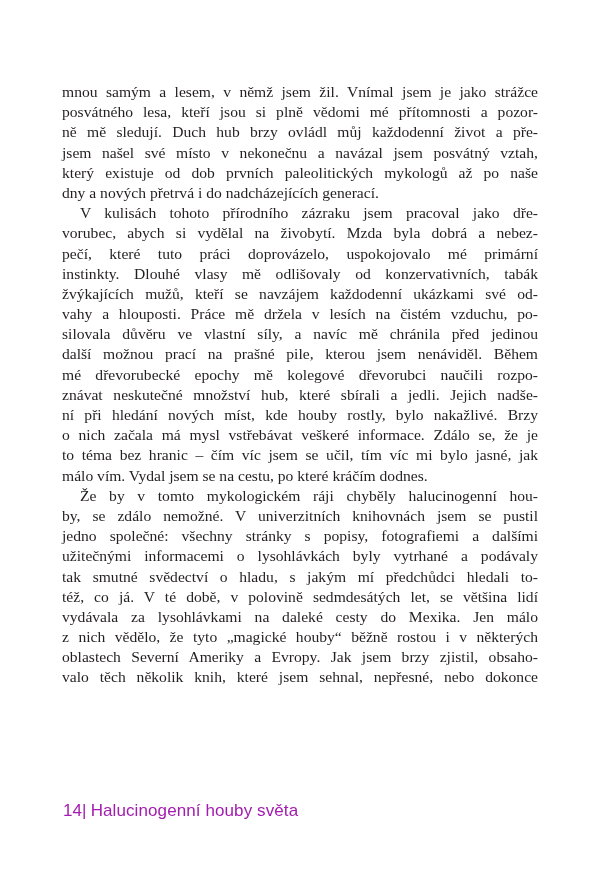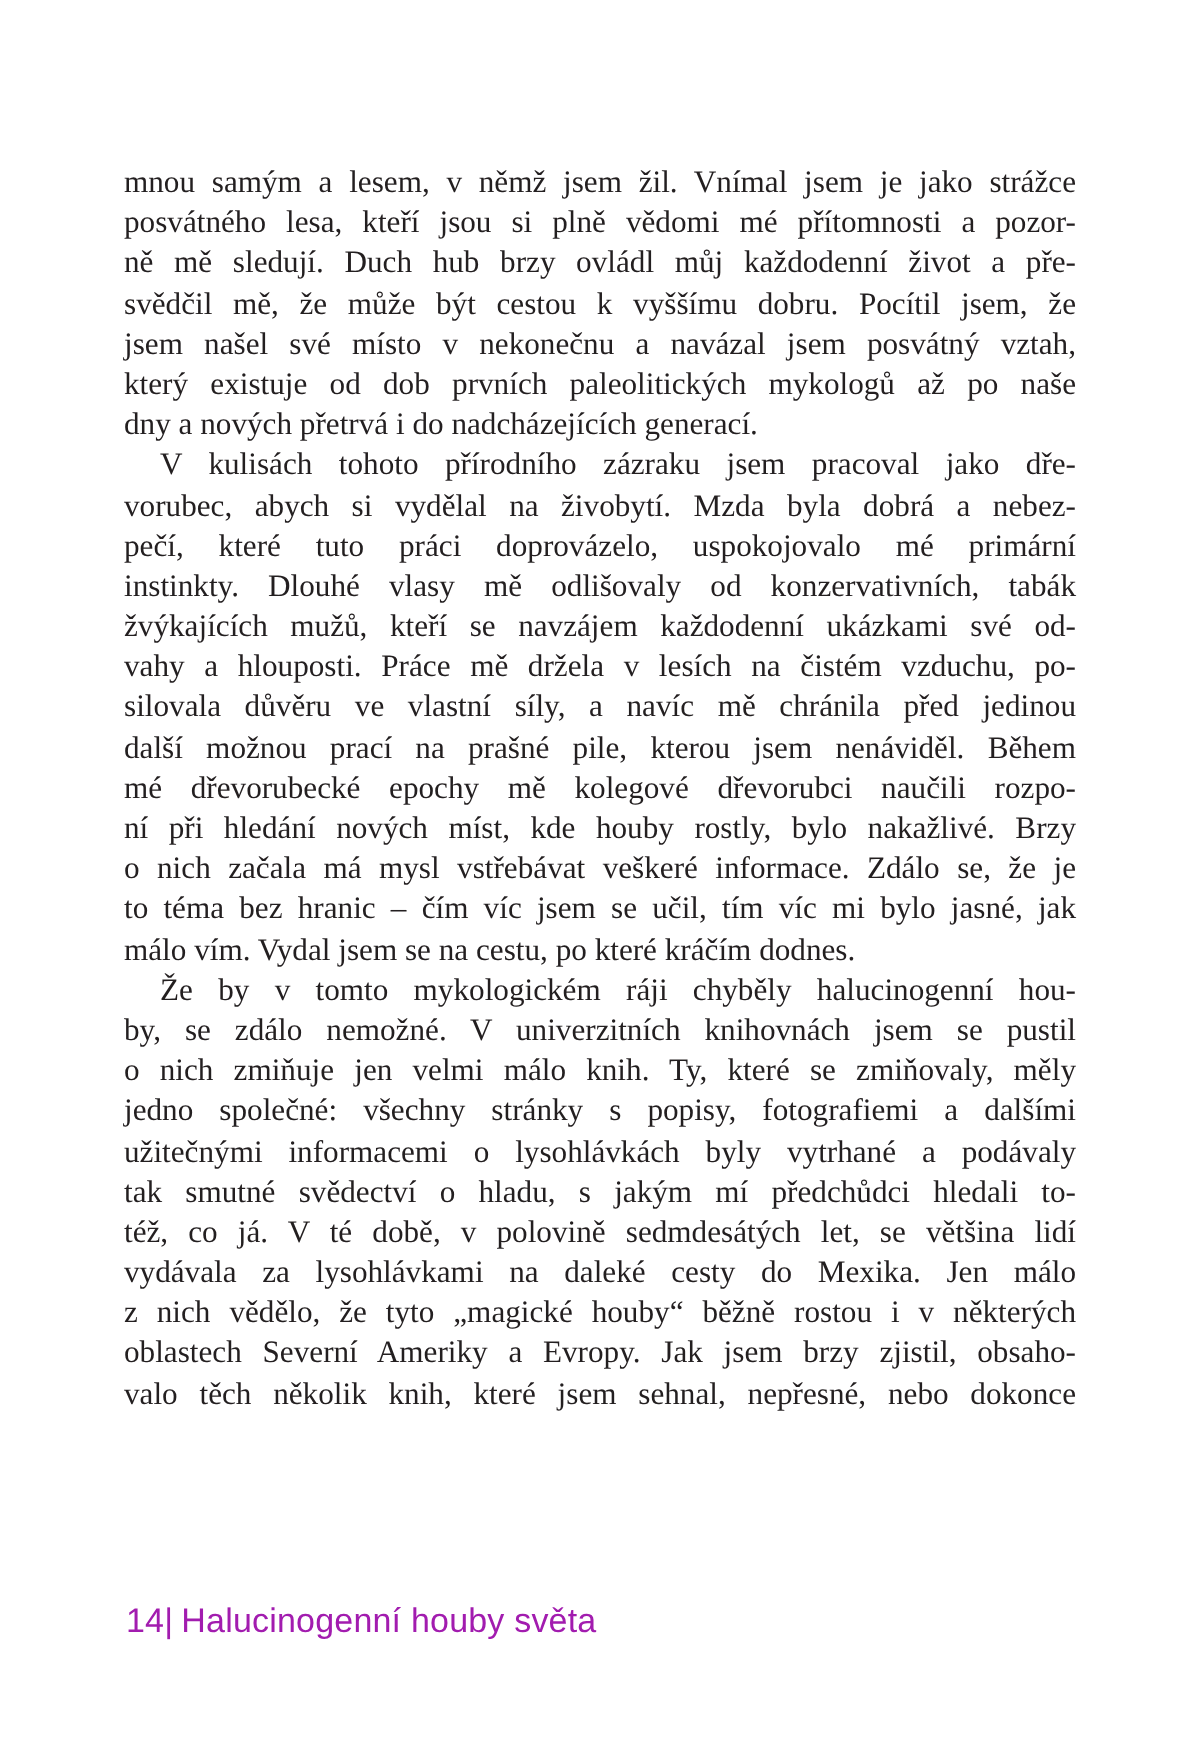--- a/index.html
+++ b/index.html
@@ -62,46 +62,45 @@
 </head>
 <body>
 
 <div class="page">
   <div class="text-block">
 
     <div>
       <span class="line">mnou samým a lesem, v němž jsem žil. Vnímal jsem je jako strážce</span>
       <span class="line">posvátného lesa, kteří jsou si plně vědomi mé přítomnosti a pozor-</span>
       <span class="line">ně mě sledují. Duch hub brzy ovládl můj každodenní život a pře-</span>
-      <span class="line">svědčil mě, že může být cestou k vyššímu dobru. Pocítil jsem, že</span>
       <span class="line">jsem našel své místo v nekonečnu a navázal jsem posvátný vztah,</span>
       <span class="line">který existuje od dob prvních paleolitických mykologů až po naše</span>
       <span class="line last">dny a nových přetrvá i do nadcházejících generací.</span>
     </div>
 
     <div>
       <span class="line indent">V kulisách tohoto přírodního zázraku jsem pracoval jako dře-</span>
       <span class="line">vorubec, abych si vydělal na živobytí. Mzda byla dobrá a nebez-</span>
       <span class="line">pečí, které tuto práci doprovázelo, uspokojovalo mé primární</span>
       <span class="line">instinkty. Dlouhé vlasy mě odlišovaly od konzervativních, tabák</span>
       <span class="line">žvýkajících mužů, kteří se navzájem každodenní ukázkami své od-</span>
       <span class="line">vahy a hlouposti. Práce mě držela v lesích na čistém vzduchu, po-</span>
       <span class="line">silovala důvěru ve vlastní síly, a navíc mě chránila před jedinou</span>
       <span class="line">další možnou prací na prašné pile, kterou jsem nenáviděl. Během</span>
       <span class="line">mé dřevorubecké epochy mě kolegové dřevorubci naučili rozpo-</span>
+      <span class="line">znávat neskutečné množství hub, které sbírali a jedli. Jejich nadše-</span>
       <span class="line">ní při hledání nových míst, kde houby rostly, bylo nakažlivé. Brzy</span>
       <span class="line">o nich začala má mysl vstřebávat veškeré informace. Zdálo se, že je</span>
       <span class="line">to téma bez hranic – čím víc jsem se učil, tím víc mi bylo jasné, jak</span>
       <span class="line last">málo vím. Vydal jsem se na cestu, po které kráčím dodnes.</span>
     </div>
 
     <div>
       <span class="line indent">Že by v tomto mykologickém ráji chyběly halucinogenní hou-</span>
       <span class="line">by, se zdálo nemožné. V univerzitních knihovnách jsem se pustil</span>
-      <span class="line">o nich zmiňuje jen velmi málo knih. Ty, které se zmiňovaly, měly</span>
       <span class="line">jedno společné: všechny stránky s popisy, fotografiemi a dalšími</span>
       <span class="line">užitečnými informacemi o lysohlávkách byly vytrhané a podávaly</span>
       <span class="line">tak smutné svědectví o hladu, s jakým mí předchůdci hledali to-</span>
       <span class="line">též, co já. V té době, v polovině sedmdesátých let, se většina lidí</span>
       <span class="line">vydávala za lysohlávkami na daleké cesty do Mexika. Jen málo</span>
       <span class="line">z nich vědělo, že tyto „magické houby“ běžně rostou i v některých</span>
       <span class="line">oblastech Severní Ameriky a Evropy. Jak jsem brzy zjistil, obsaho-</span>
       <span class="line">valo těch několik knih, které jsem sehnal, nepřesné, nebo dokonce</span>
     </div>
   </div>

